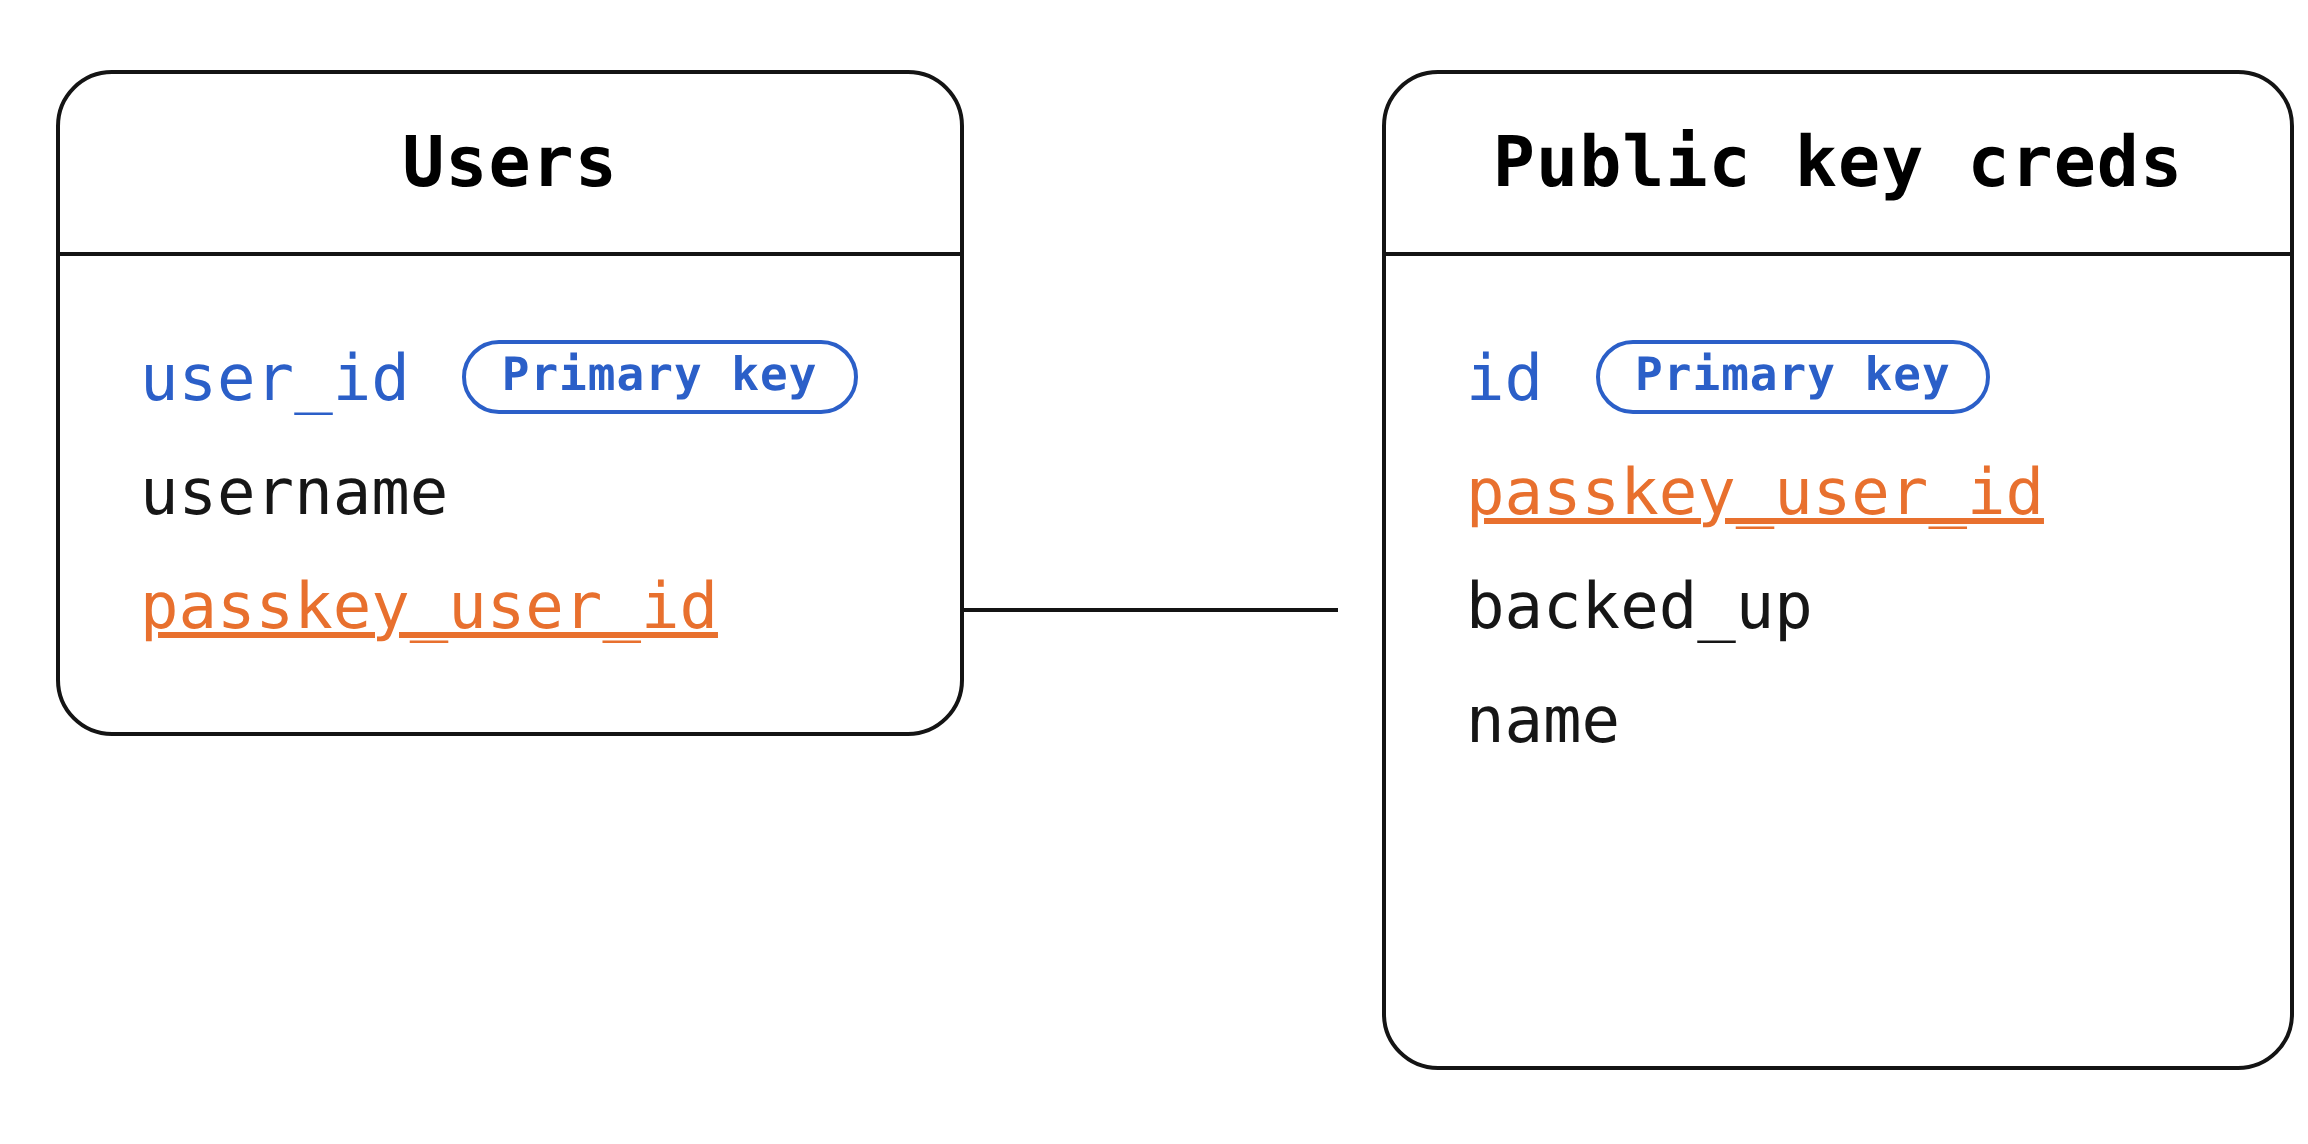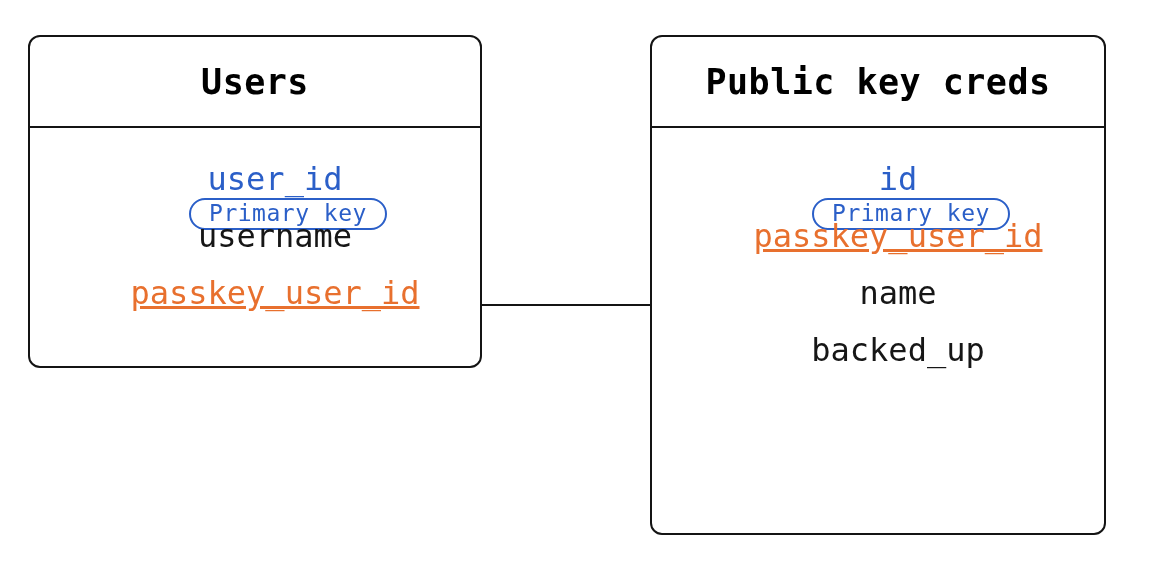--- a/index.html
+++ b/index.html
@@ -15,54 +15,53 @@
   .stage{
     position:relative;
     width:1154px;height:572px;
     background:var(--c-bg);
     overflow:hidden;
   }
   .er-table{
     position:absolute;
     background:var(--c-bg);
     border:2px solid var(--c-outline);
-    border-radius:12px;
+    border-radius:28px;
   }
   .er-table.users{left:28px;top:35px;width:454px;height:333px;}
-  .er-table.pkcreds{left:650px;top:35px;width:456px;height:500px;}
+  .er-table.pkcreds{left:691px;top:35px;width:456px;height:500px;}
   .er-table__header{
     height:91px;
     border-bottom:2px solid var(--c-outline);
     display:flex;align-items:center;justify-content:center;
     font-weight:bold;font-size:35px;letter-spacing:.5px;
     color:#000;
   }
   .er-table__body{
     padding:32px 0 0 40px;
   }
   .field-row{
     height:57px;
     display:flex;align-items:center;
     font-size:32px;
     color:var(--c-text);
     white-space:nowrap;
-    flex-direction:column;
   }
   .field-row .fname{letter-spacing:0;}
   .field-row.pk .fname{color:var(--c-blue);}
   .field-row.fk .fname{color:var(--c-orange);text-decoration:underline;}
   .pk-badge{
     margin-left:26px;
     display:inline-flex;align-items:center;justify-content:center;
     height:37px;
     padding:0 18px 2px 18px;
     border:2px solid var(--c-blue);
     border-radius:19px;
     color:var(--c-blue);
-    font-weight:normal;
+    font-weight:bold;
     font-size:23px;
     letter-spacing:.5px;
   }
   .relationship-line{
     position:absolute;
     left:480px;top:304px;
     width:189px;height:2px;
     background:var(--c-outline);
   }
 </style>
@@ -93,21 +92,21 @@
     <div class="er-table__header">Public key creds</div>
     <div class="er-table__body">
       <div class="field-row pk">
         <span class="fname">id</span>
         <span class="pk-badge">Primary key</span>
       </div>
       <div class="field-row fk">
         <span class="fname">passkey_user_id</span>
       </div>
       <div class="field-row">
-        <span class="fname">name</span>
+        <span class="fname">backed_up</span>
       </div>
       <div class="field-row">
-        <span class="fname">backed_up</span>
+        <span class="fname">name</span>
       </div>
     </div>
   </div>
 
 </div>
 
 </body></html>

